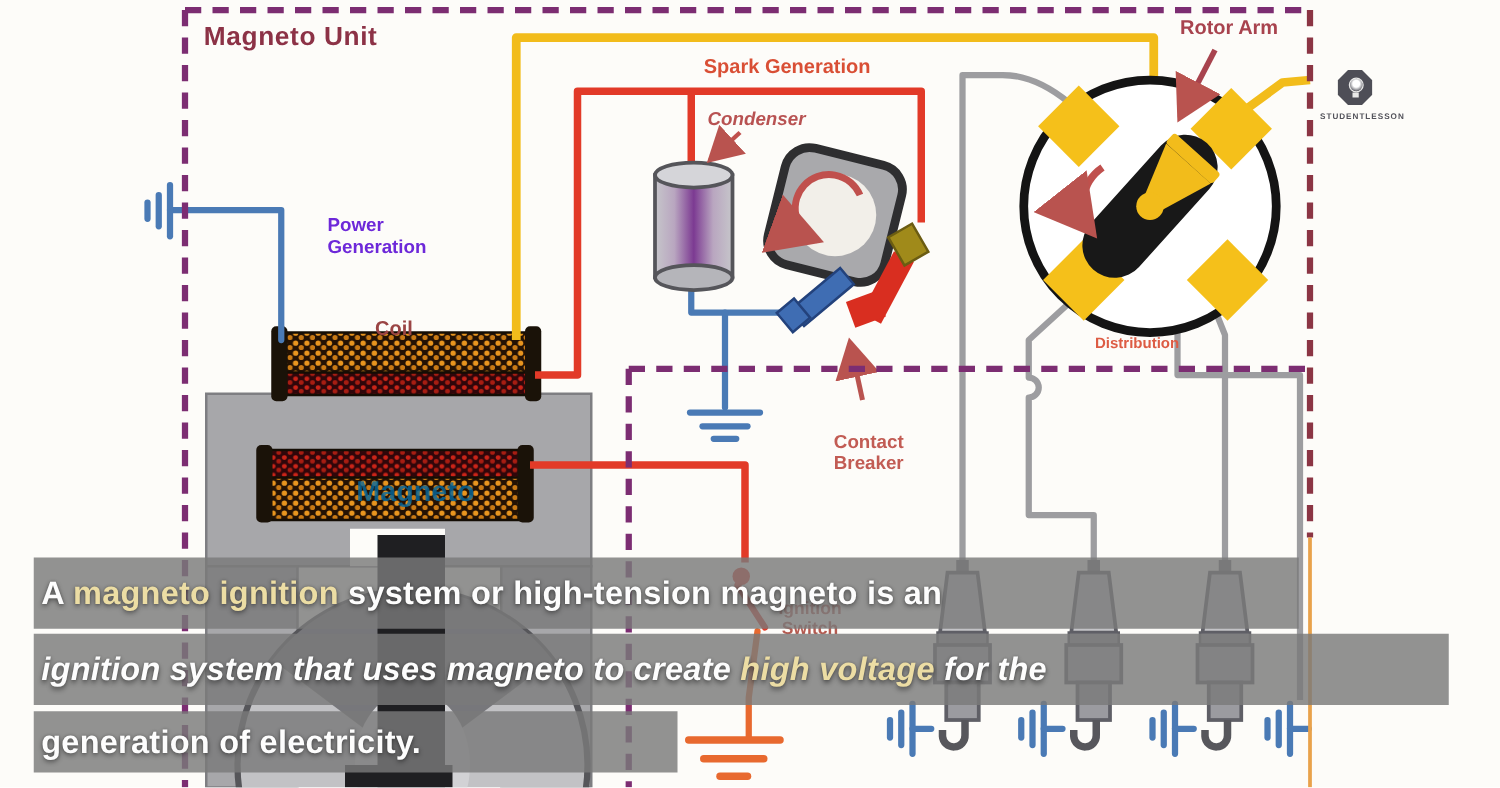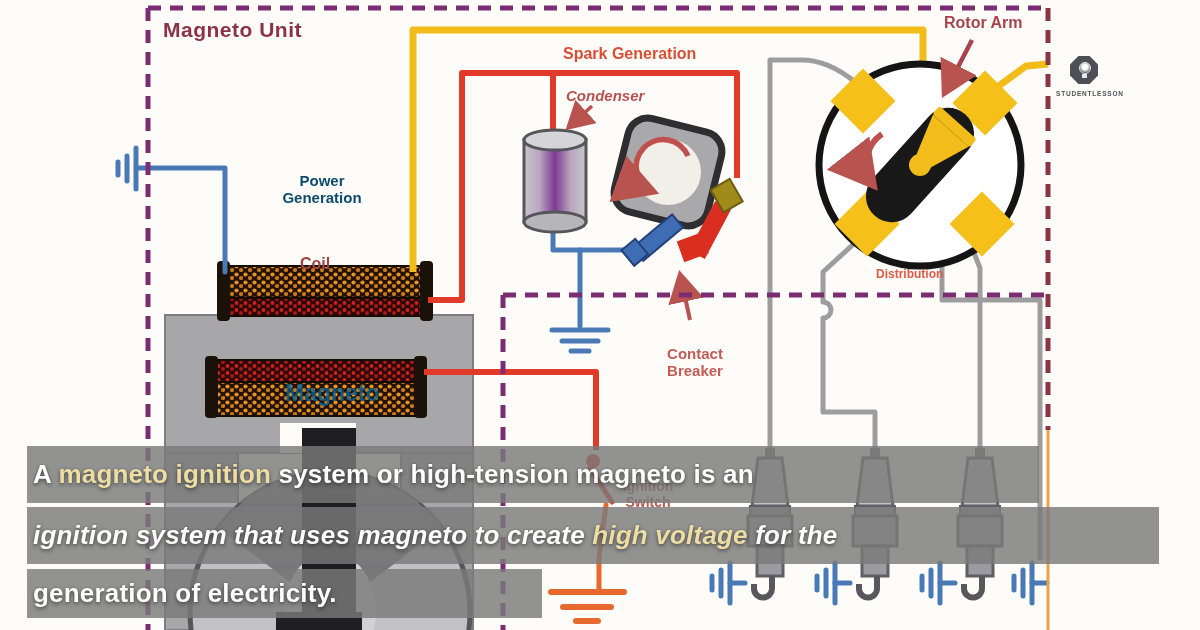--- a/index.html
+++ b/index.html
@@ -204,21 +204,21 @@
     <path d="M1048,8 V430" stroke="#8b3544" stroke-width="5" stroke-dasharray="13 9"></path>
     <path d="M1048,430 V630" stroke="#e9a24b" stroke-width="3"></path>
   </g>
   <g fill="none">
     <path d="M503,295 H1048" stroke="#7c2d72" stroke-width="5" stroke-dasharray="13 9"></path>
     <path d="M503,295 V630" stroke="#7c2d72" stroke-width="5" stroke-dasharray="13 9"></path>
   </g>
 </svg>
 
 <div class="lbl" style="left:163px;top:18px;font-size:21px;color:#8c3246;letter-spacing:0.5px;">Magneto Unit</div>
-<div class="lbl" style="left:262px;top:172px;width:120px;text-align:center;font-size:15px;color:#0c4a6e;">Power
+<div class="lbl" style="left:262px;top:172px;width:120px;font-size:15px;color:#6d28d9;">Power
 Generation</div>
 <div class="lbl" style="left:300px;top:255px;font-size:16px;color:#9a4444;">Coil</div>
 <div class="lbl" style="left:285px;top:332px;font-size:23px;color:#0369a1;opacity:0.8;margin-top:48px;">Magneto</div>
 <div class="lbl" style="left:563px;top:45px;font-size:16px;color:#d94f35;">Spark Generation</div>
 <div class="lbl" style="left:566px;top:87px;font-size:15px;color:#b85252;font-style:italic;">Condenser</div>
 <div class="lbl" style="left:650px;top:325px;width:90px;text-align:center;font-size:15px;color:#c25c54;margin-top:20px;">Contact
 Breaker</div>
 <div class="lbl" style="left:944px;top:14px;font-size:16px;color:#a8434e;">Rotor Arm</div>
 <div class="lbl" style="left:876px;top:268px;font-size:12px;color:#dd5c44;">Distribution</div>
 <div class="lbl" style="left:608px;top:478px;width:80px;text-align:center;font-size:14px;color:#b55a50;">Ignition

